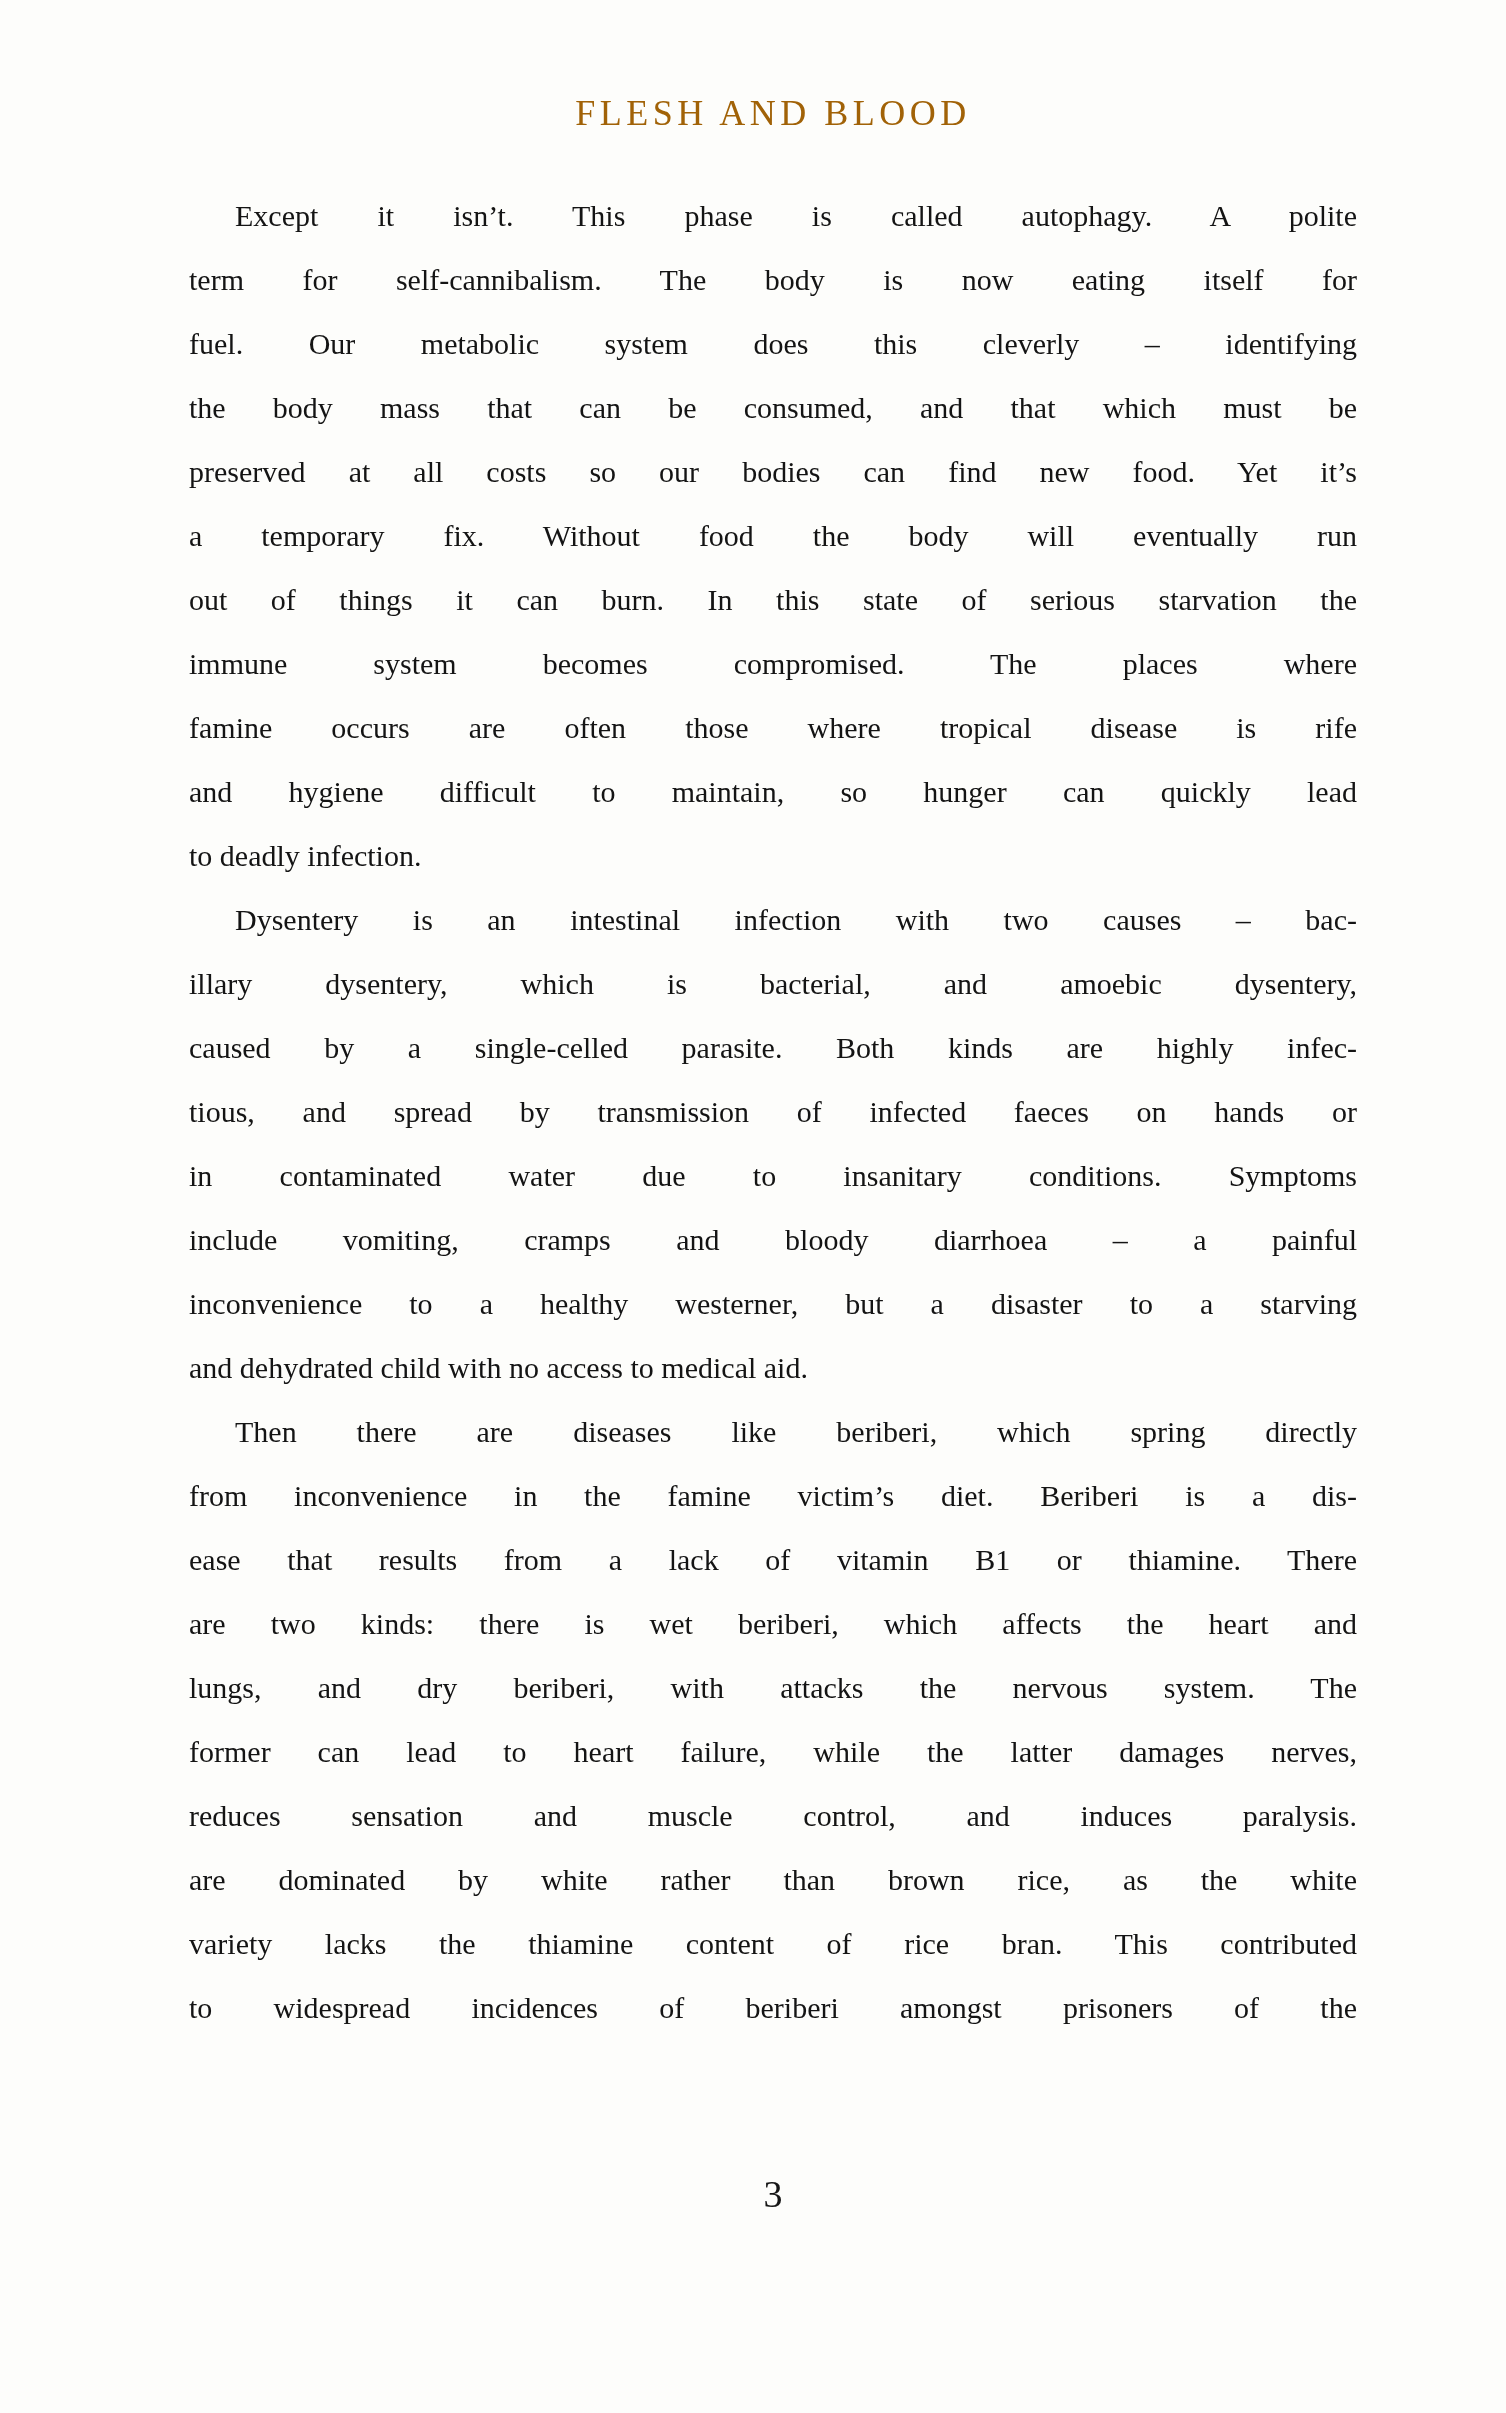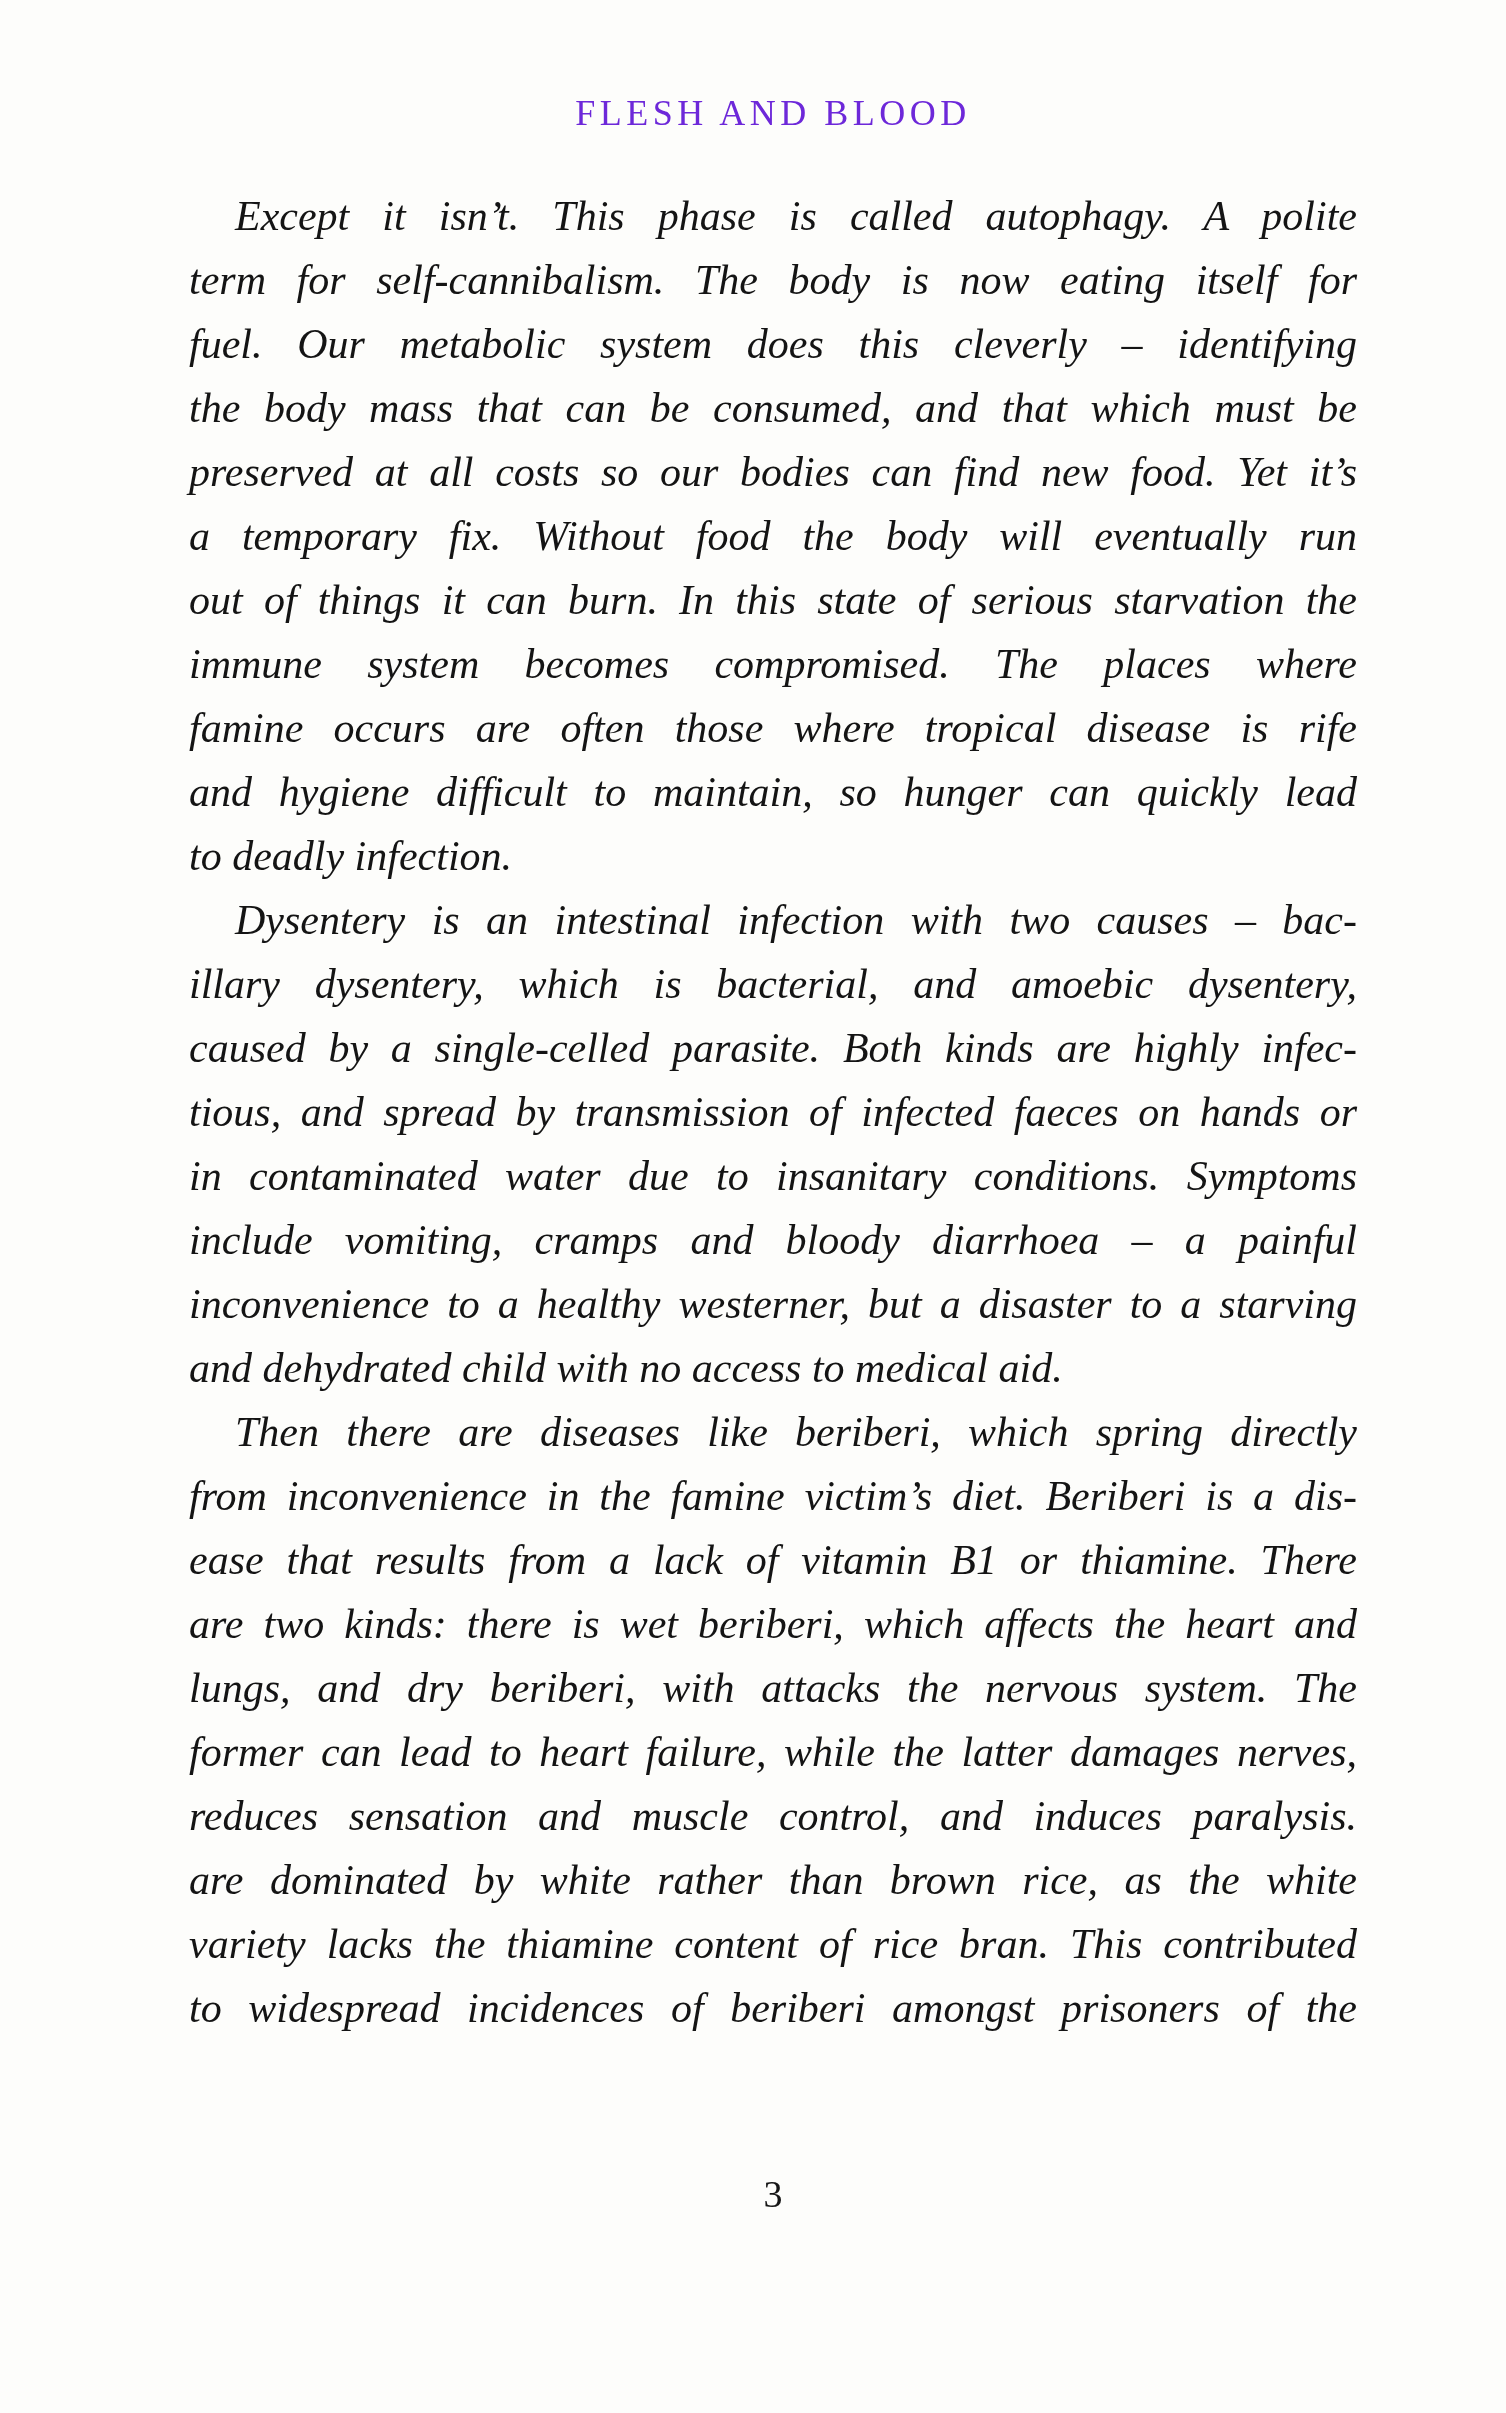--- a/index.html
+++ b/index.html
@@ -24,39 +24,38 @@
   }
   .running-head {
     position: absolute;
     left: 503px;
     width: 540px;
     top: 90px;
     text-align: center;
     font-size: 36px;
     line-height: 47px;
     letter-spacing: 4.5px;
-    color: #6d28d9;
+    color: #a16207;
     white-space: nowrap;
   }
   .body-text {
     position: absolute;
     left: 189px;
     top: 184px;
     width: 1168px;
   }
   .line {
     display: block;
     height: 64px;
     line-height: 64px;
-    font-size: 42px;
+    font-size: 30px;
     white-space: nowrap;
     text-align: justify;
     text-align-last: justify;
     overflow: visible;
-    font-style: italic;
   }
   .line.indent {
     padding-left: 46px;
   }
   .line.last {
     text-align: left;
     text-align-last: left;
   }
   .folio {
     position: absolute;

